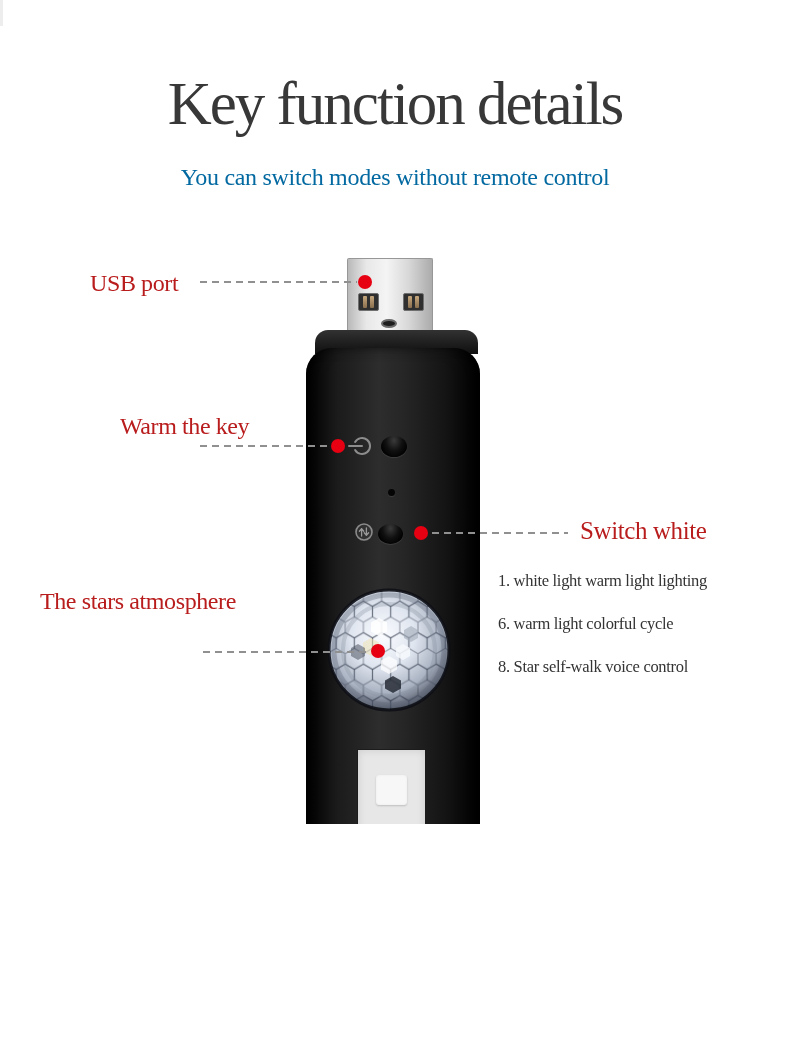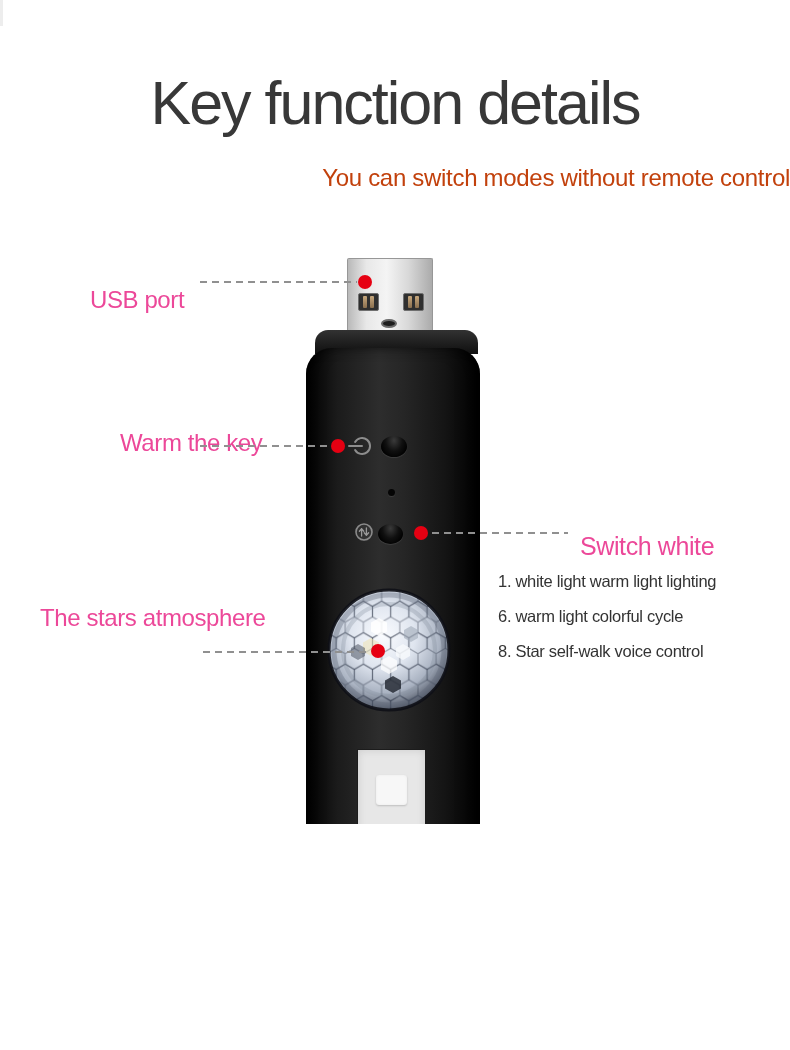--- a/index.html
+++ b/index.html
@@ -1,27 +1,27 @@
 <!DOCTYPE html>
 <html><head>
 <meta charset="utf-8">
 <style>
   html,body{margin:0;padding:0;background:#fff;}
   #page{
     position:relative;width:790px;height:824px;background:#ffffff;
-    overflow:hidden;font-family:Liberation Sans, sans-serif;
+    overflow:hidden;font-family:Liberation Serif, serif;
   }
   
   .title{
     position:absolute;left:0;top:70px;width:100%;text-align:center;
     font-size:61px;letter-spacing:-2px;color:#383838;font-weight:400;line-height:1.1;
   }
   .subtitle{
-    position:absolute;left:0;top:164px;width:100%;text-align:right;
-    font-size:24px;letter-spacing:-0.3px;color:#c2410c;font-weight:400;
+    position:absolute;left:0;top:164px;width:100%;text-align:center;
+    font-size:24px;letter-spacing:-0.3px;color:#0369a1;font-weight:400;
   }
   .corner-artifact{position:absolute;left:0;top:0;width:3px;height:26px;background:#ededed;}
   
   .usb-plug{
     position:absolute;left:347px;top:258px;width:86px;height:74px;
     background:linear-gradient(90deg,#b9b9b9 0%,#e8e8e8 22%,#f4f4f4 46%,#d8d8d8 72%,#ababab 100%);
     border:1px solid #979797;border-bottom:none;border-radius:2px 2px 0 0;box-sizing:border-box;
   }
   .usb-window{
     position:absolute;width:21px;height:18px;background:#2f2f2f;border-radius:2px;
@@ -58,33 +58,33 @@
     background:#e7e7e7;border:1px solid #1c1c1c;box-sizing:border-box;
     box-shadow:inset 0 0 8px rgba(0,0,0,0.12);
   }
   .warm-led{
     position:absolute;left:18px;width:31px;height:30px;background:#f7f7f7;border-radius:3px;
     box-shadow:0 1px 2px rgba(0,0,0,0.18), inset 0 0 3px rgba(0,0,0,0.05);
   }
   .ball{position:absolute;}
   
   .callout-label{
-    position:absolute;color:#ec4899;font-size:24px;letter-spacing:-0.4px;
-    white-space:nowrap;line-height:29px;margin-top:16px;
+    position:absolute;color:#b91c1c;font-size:24px;letter-spacing:-0.4px;
+    white-space:nowrap;line-height:29px;
   }
   .leader-line{
     position:absolute;height:2px;
     background:repeating-linear-gradient(90deg,#909090 0 7px,transparent 7px 12px);
   }
   .marker-dot{
     position:absolute;width:14px;height:14px;border-radius:50%;background:#e60012;
   }
   
   .mode-list{
-    position:absolute;left:498px;top:570px;display:flex;flex-direction:column;gap:13px;
+    position:absolute;left:498px;top:570px;display:flex;flex-direction:column;gap:21px;
   }
   .mode-item{
     color:#333;font-size:16.5px;letter-spacing:-0.3px;line-height:22px;white-space:nowrap;
   }
 </style>
 </head>
 <body>
 
 <div id="page">
 

